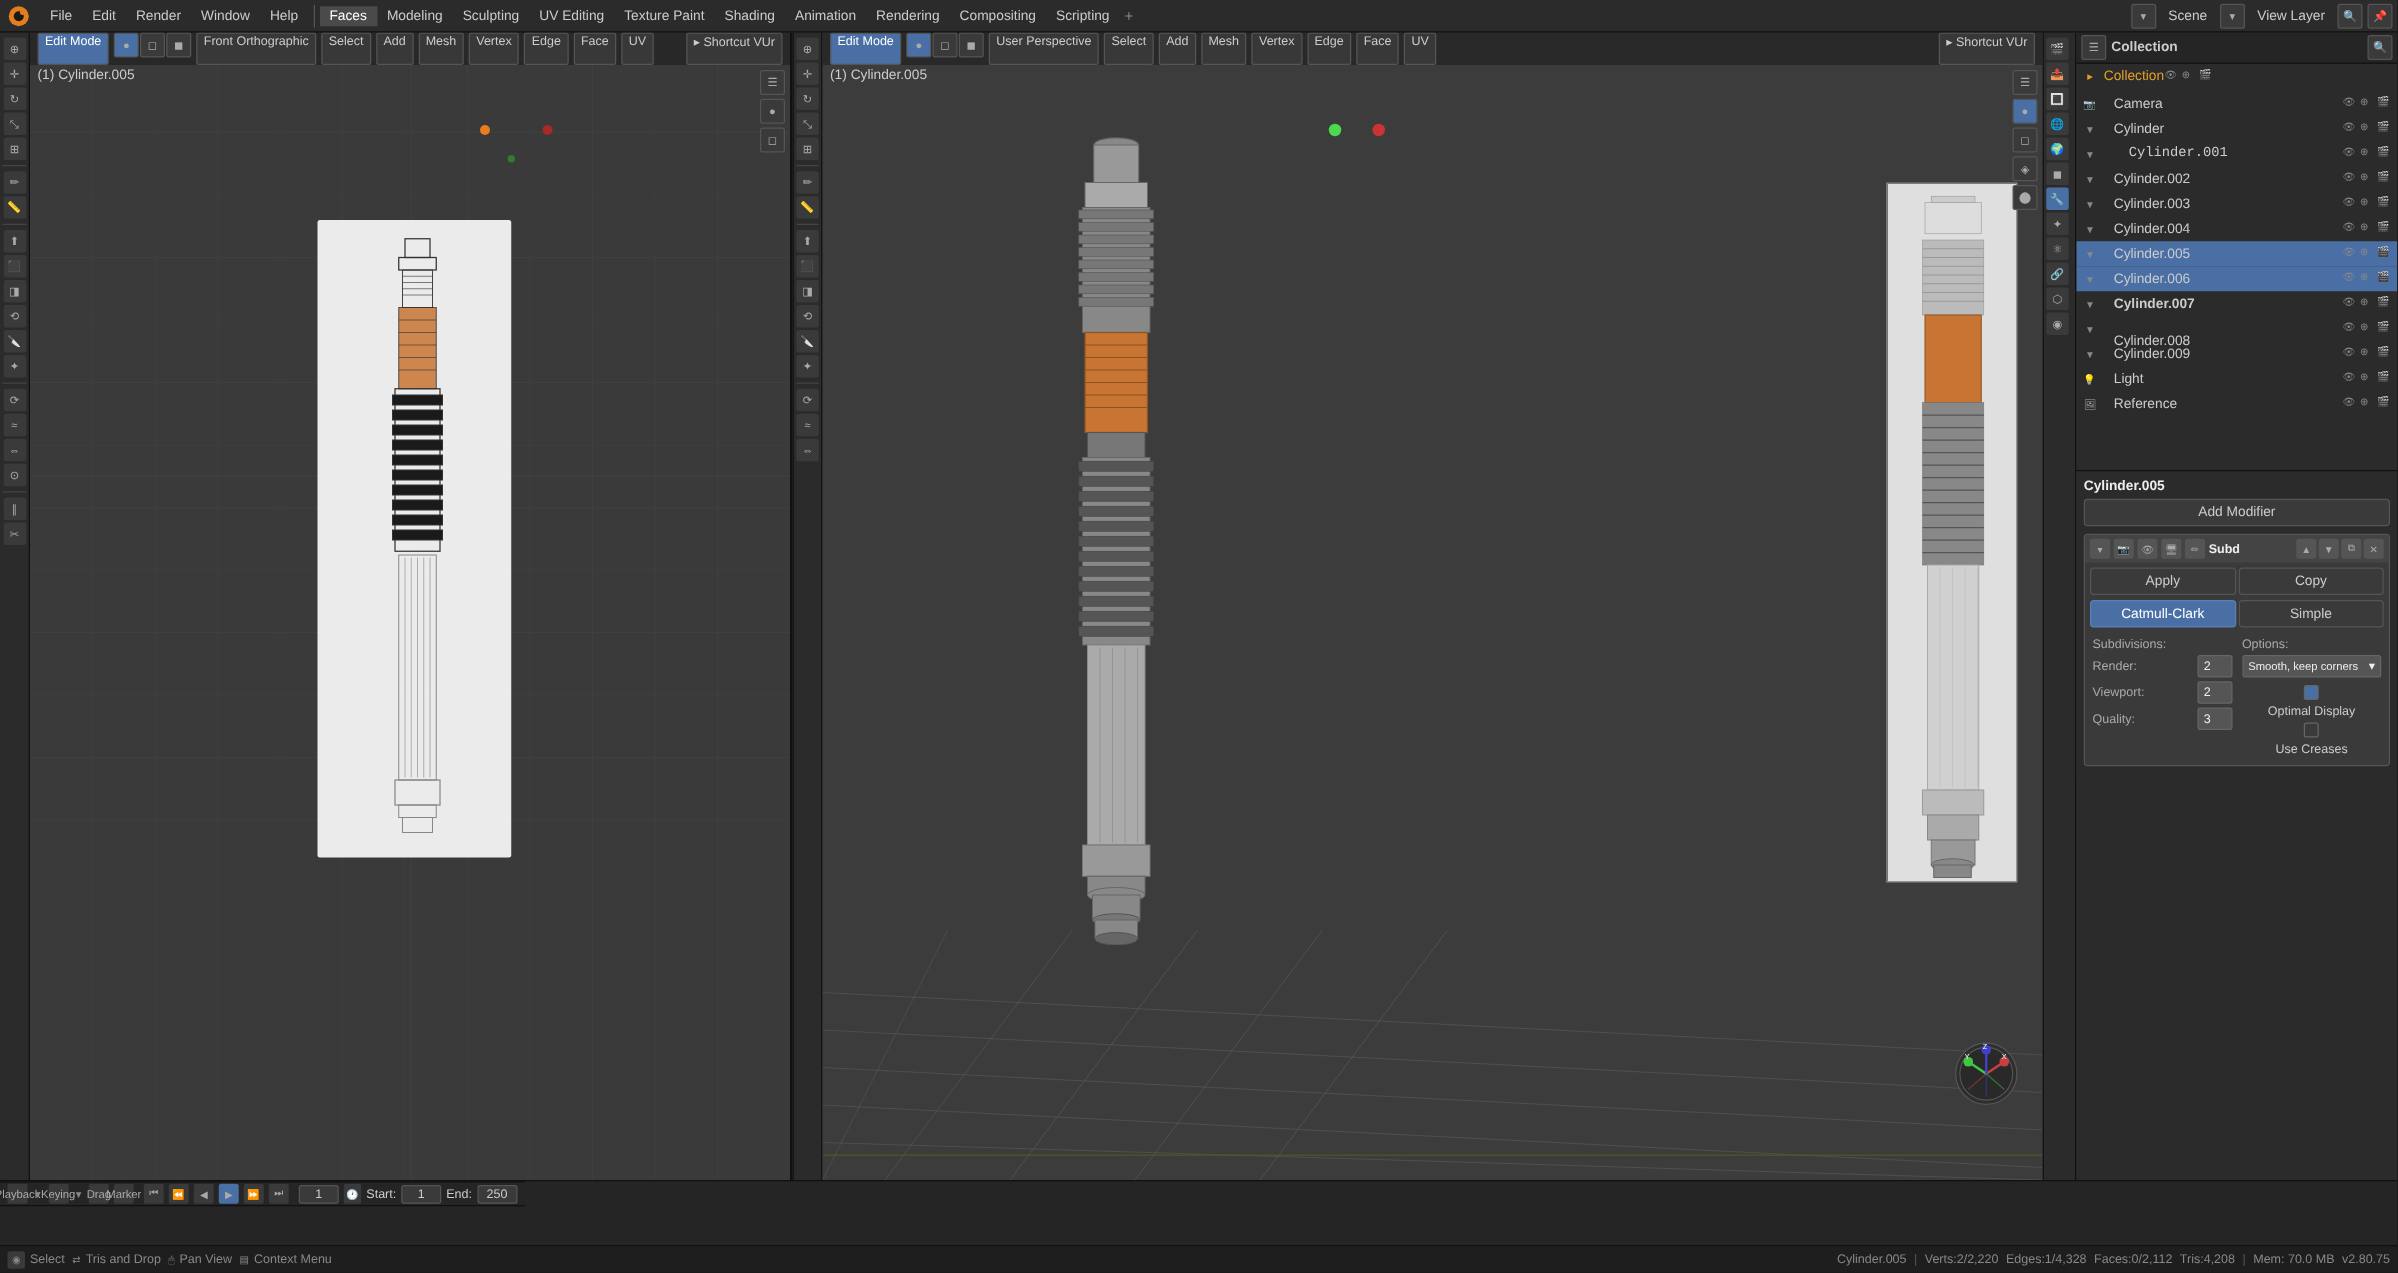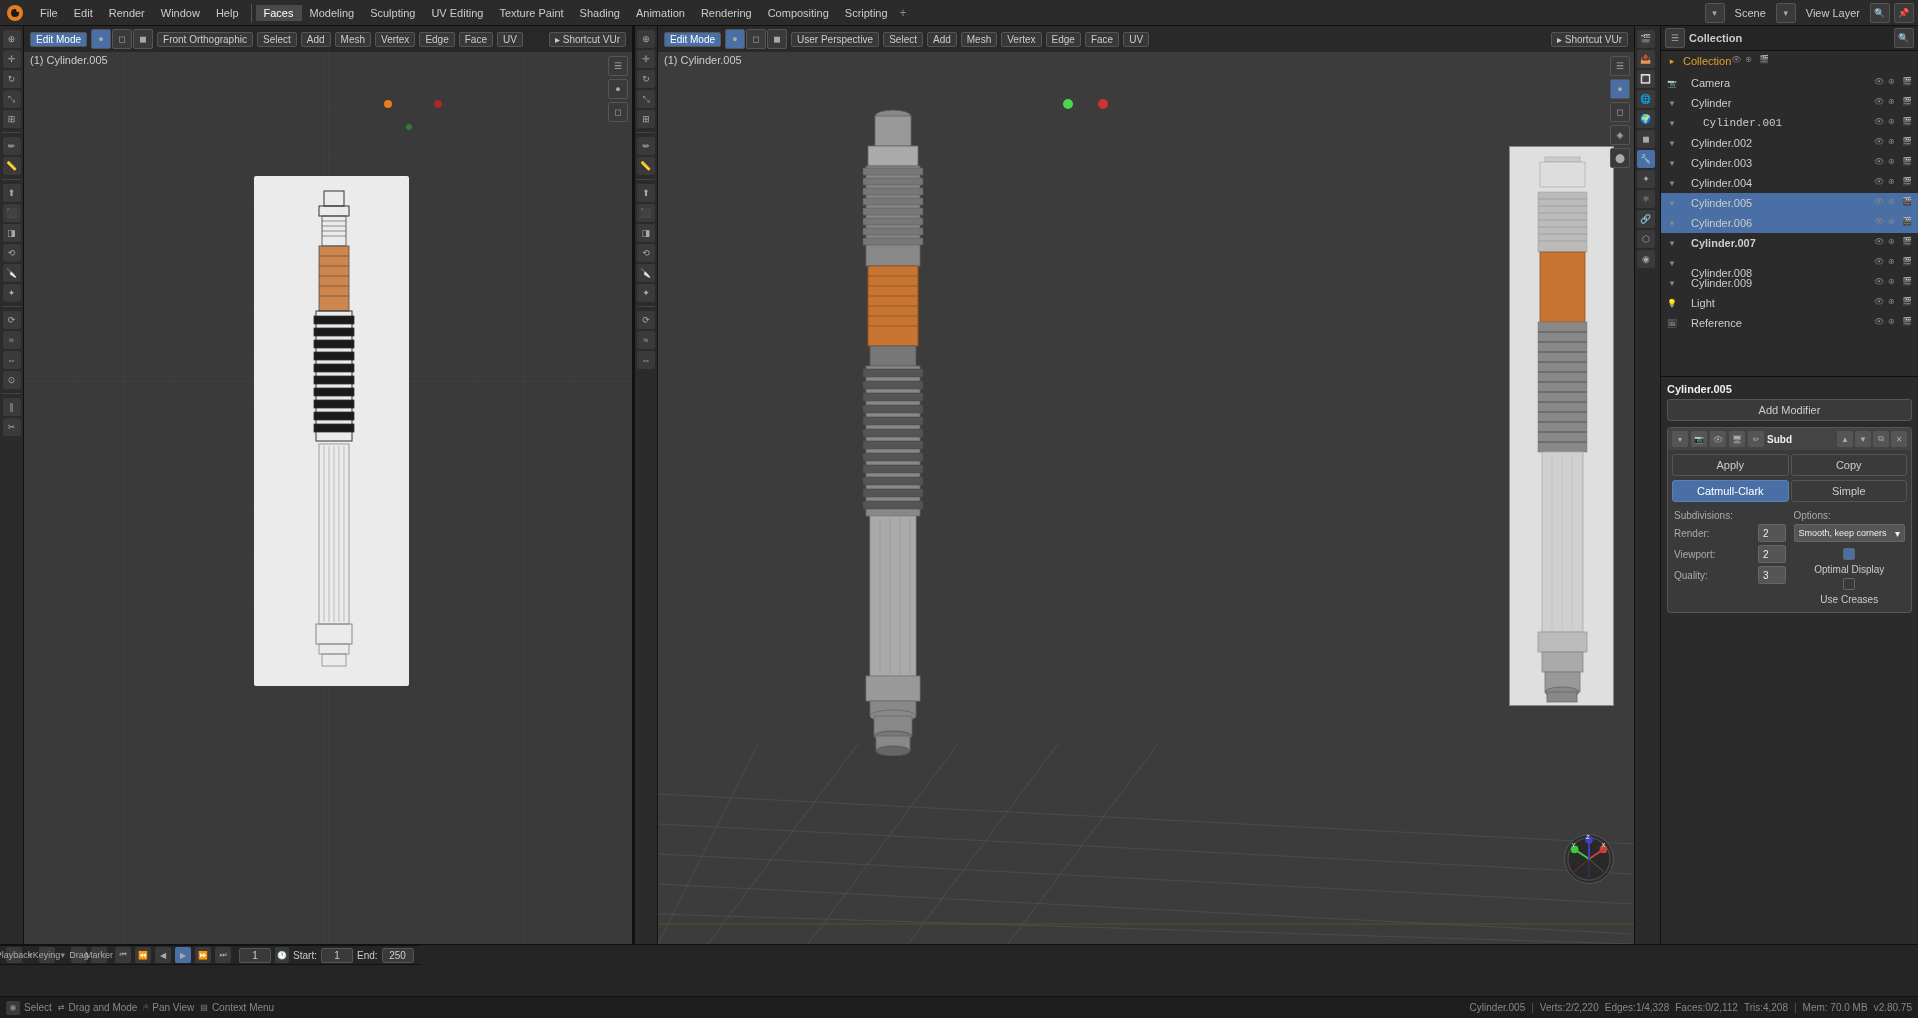--- a/index.html
+++ b/index.html
@@ -102,21 +102,20 @@
       overflow: hidden;
     }
 
     
     .viewport-header {
       position: absolute;
       top: 0; left: 0; right: 0;
       height: 26px;
       background: rgba(0,0,0,0.3);
       display: flex;
-      align-items: center;
       padding: 0 6px;
       gap: 4px;
       z-index: 10;
     }
     .vp-btn {
       padding: 1px 5px;
       background: rgba(60,60,60,0.8);
       border: 1px solid #555;
       border-radius: 2px;
       cursor: pointer;
@@ -1101,21 +1100,21 @@
     </div>
   </div>
 
   <div id="status-bar">
     <div class="status-item">
       <span style="width:14px;height:14px;background:#3a3a3a;border-radius:2px;display:flex;align-items:center;justify-content:center;font-size:8px;margin-right:2px;">◉</span>
       <span>Select</span>
     </div>
     <div class="status-item">
       <span style="font-size:8px;margin-right:2px;">⇄</span>
-      <span>Drag and Mode</span>
+      <span>Tris and Drop</span>
     </div>
     <div class="status-item">
       <span style="font-size:8px;margin-right:2px;">🖱</span>
       <span>Pan View</span>
     </div>
     <div class="status-item">
       <span style="font-size:8px;margin-right:2px;">▤</span>
       <span>Context Menu</span>
     </div>
     <div class="spacer-flex"></div>

